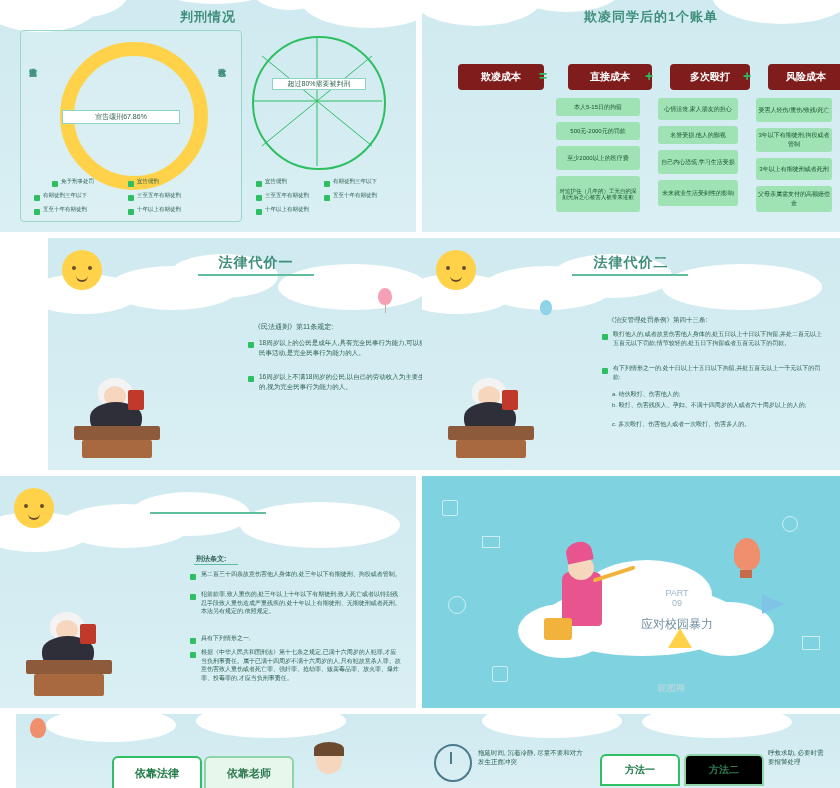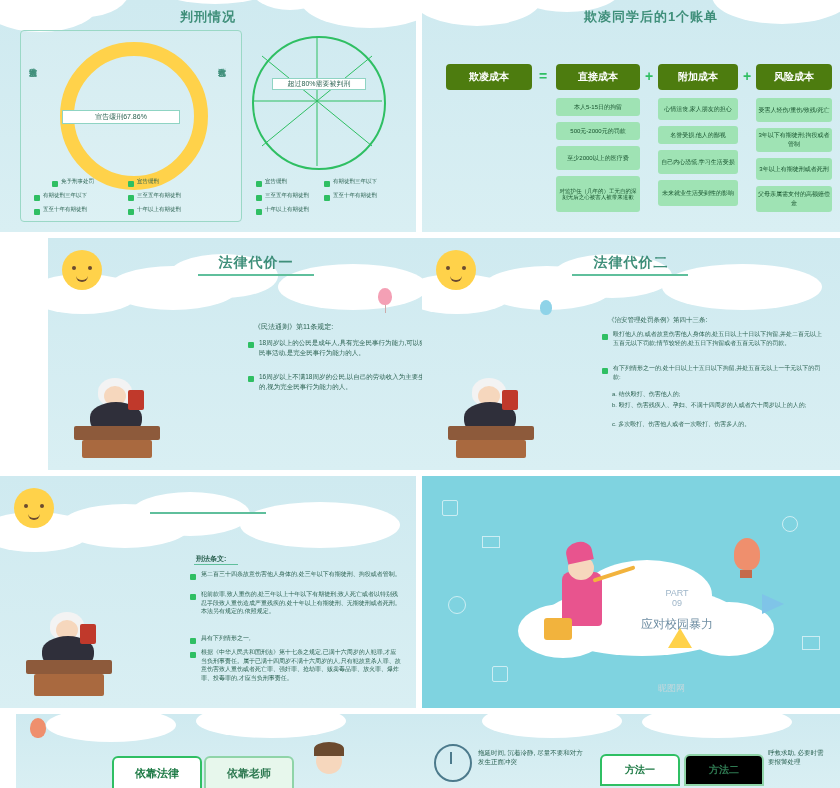--- a/index.html
+++ b/index.html
@@ -6,21 +6,21 @@
   body{width:840px;height:788px;font-family:"Liberation Sans",sans-serif;overflow:hidden;}
   .sheet{position:relative;width:840px;height:788px;background:#fff;}
   .slide{position:absolute;background:#d8eef2;overflow:hidden;}
   .sky{position:absolute;inset:0;background:linear-gradient(#cfeaf0,#d9eff3);}
   
   .cl{position:absolute;background:#fff;border-radius:50%;}
   .title{position:absolute;text-align:center;font-weight:bold;color:#3f8f7a;letter-spacing:1px;}
   .tline{position:absolute;height:2px;background:#5fbf9c;}
   .sun{position:absolute;border-radius:50%;background:#ffd24a;}
   .balloon{position:absolute;}
-  .grnbox{position:absolute;background:#4d7c0f;color:#fff;border-radius:4px;display:flex;align-items:center;justify-content:center;text-align:right;font-weight:bold;}
+  .grnbox{position:absolute;background:#7f1d1d;color:#fff;border-radius:4px;display:flex;align-items:center;justify-content:center;text-align:right;font-weight:bold;margin-left:12px;}
   .litebox{position:absolute;background:#9fe3b4;color:#16512c;border-radius:3px;display:flex;align-items:center;justify-content:center;text-align:center;padding:2px;box-sizing:border-box;}
   .plus{position:absolute;color:#2fbf63;font-weight:bold;text-align:center;}
   .legend{position:absolute;display:flex;align-items:flex-start;}
   .dot{width:6px;height:6px;background:#2fbf63;border-radius:1px;margin-right:3px;margin-top:3px;flex:0 0 auto;}
   .bullet{position:absolute;display:flex;align-items:flex-start;}
   .bd{width:6px;height:6px;background:#2fbf63;border-radius:1px;margin:4px 5px 0 0;flex:0 0 auto;}
   .txt{color:#2a6150;}
   .judge{position:absolute;}
   .desk{position:absolute;background:#8d5a3b;border-radius:2px;}
   .robe{position:absolute;background:#2f2f3a;border-radius:50% 50% 12px 12px;}
@@ -119,21 +119,21 @@
     <div class="cl" style="left:90px;top:-36px;width:110px;height:48px;"></div>
     <div class="cl" style="left:290px;top:-32px;width:140px;height:56px;"></div>
 
     <div class="title" style="left:0;top:8px;width:418px;font-size:13px;padding-left:20px;">欺凌同学后的1个账单</div>
 
     <div class="grnbox" style="left:24px;top:64px;width:86px;height:26px;font-size:10px;">欺凌成本</div>
     <div class="plus" style="left:112px;top:68px;width:18px;font-size:14px;">=</div>
 
     <div class="grnbox" style="left:134px;top:64px;width:84px;height:26px;font-size:10px;">直接成本</div>
     <div class="plus" style="left:220px;top:68px;width:14px;font-size:14px;">+</div>
-    <div class="grnbox" style="left:236px;top:64px;width:80px;height:26px;font-size:10px;">附加成本</div>
+    <div class="grnbox" style="left:236px;top:64px;width:80px;height:26px;font-size:10px;">多次殴打</div>
     <div class="plus" style="left:318px;top:68px;width:14px;font-size:14px;">+</div>
     <div class="grnbox" style="left:334px;top:64px;width:76px;height:26px;font-size:10px;">风险成本</div>
 
     <div class="litebox" style="left:134px;top:98px;width:84px;height:18px;font-size:6px;">本人5-15日的拘留</div>
     <div class="litebox" style="left:134px;top:122px;width:84px;height:18px;font-size:6px;">500元-2000元的罚款</div>
     <div class="litebox" style="left:134px;top:146px;width:84px;height:24px;font-size:6px;">至少2000以上的医疗费</div>
     <div class="litebox" style="left:134px;top:176px;width:84px;height:36px;font-size:5.5px;line-height:1.15;">对监护任（几年的）工无自的深刻无后之心被害人被带来道歉</div>
 
     <div class="litebox" style="left:236px;top:98px;width:80px;height:22px;font-size:6px;">心情沮丧,家人朋友的担心</div>
     <div class="litebox" style="left:236px;top:126px;width:80px;height:18px;font-size:6px;">名誉受损,他人的鄙视</div>

